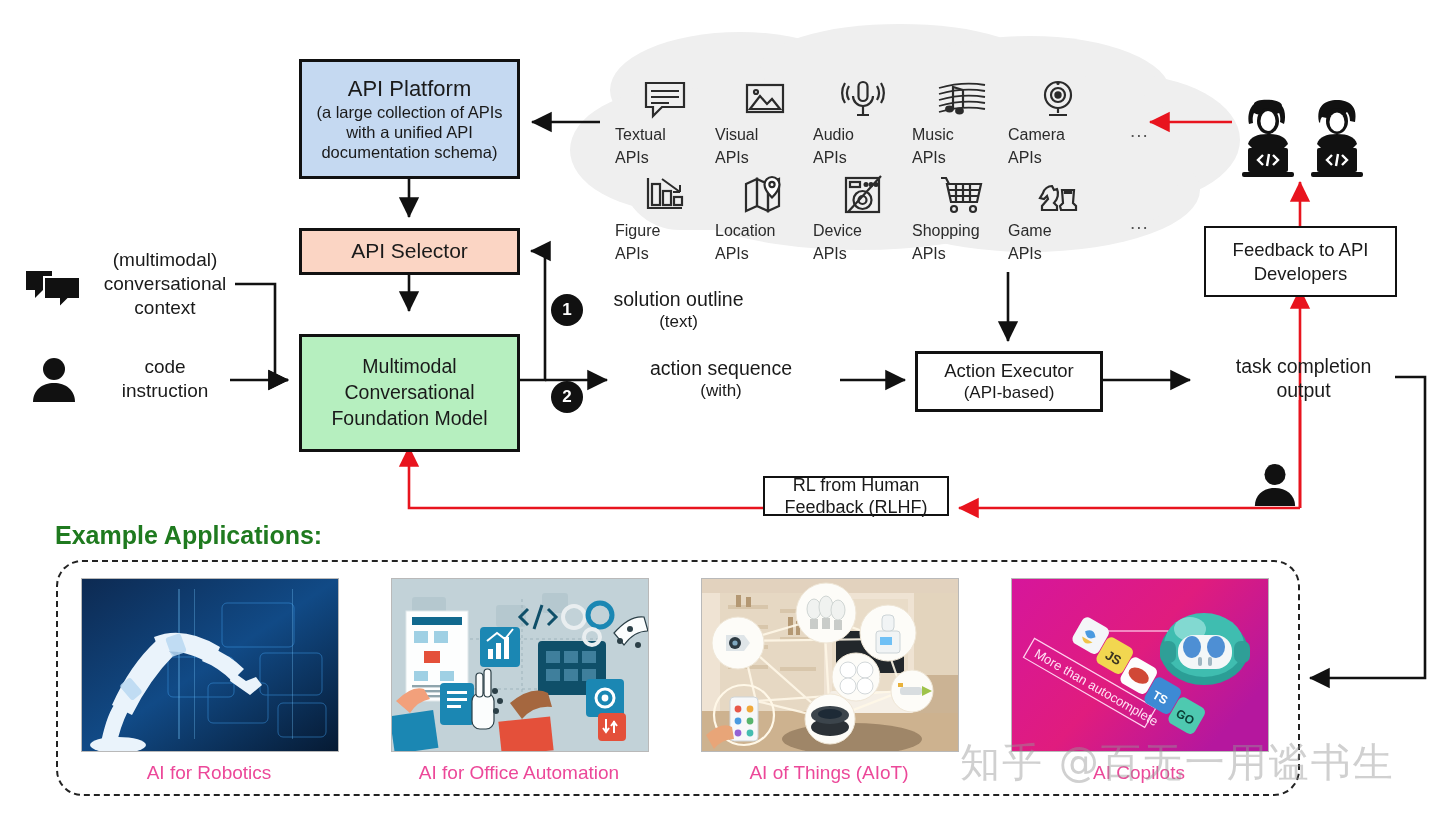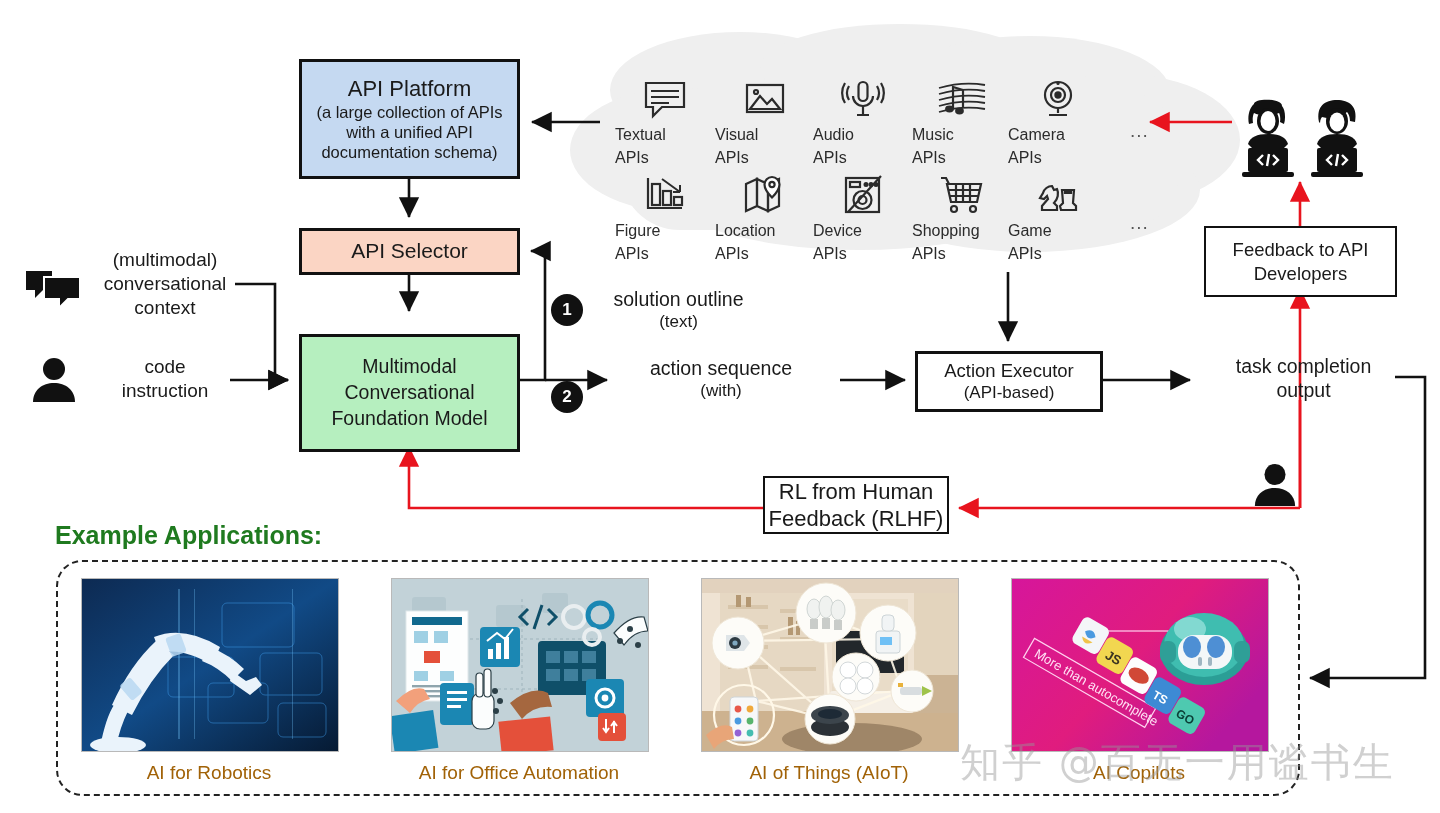--- a/index.html
+++ b/index.html
@@ -40,22 +40,22 @@
     background:#b6efbf; font-size:19.5px; flex-direction:column; line-height:1.33;}
 
   #action-executor { left:915px; top:351px; width:188px; height:61px;
     background:#fff; font-size:18.5px; flex-direction:column; line-height:1.25; }
   #action-executor .sub { font-size:17px; }
 
   #feedback-api { left:1204px; top:226px; width:193px; height:71px;
     background:#fff; font-size:18.5px; flex-direction:column; line-height:1.25;
     border-width:2px; }
 
-  #rlhf { left:763px; top:476px; width:186px; height:58px;
-    background:#fff; font-size:22px; flex-direction:column; line-height:1.25;
+  #rlhf { left:763px; top:476px; width:186px; height:40px;
+    background:#fff; font-size:18px; flex-direction:column; line-height:1.25;
     border-width:2px; }
 
   
   .lbl { position:absolute; color:#1a1a1a; text-align:center; line-height:1.2;
          font-size:19px; white-space:nowrap; }
   .lbl .sub { font-size:17px; display:block; }
 
   #lbl-context { left:60px; top:248px; width:210px; text-align:center; font-size:19px; line-height:1.26;}
   #lbl-userinstr { left:80px; top:355px; width:170px; text-align:center; font-size:19px; line-height:1.26;}
   #lbl-solution { left:576px; top:288px; width:205px; font-size:19.5px; line-height:1.22;}
@@ -76,21 +76,21 @@
     position:absolute; left:55px; top:521px;
     font-size:25px; font-weight:bold; color:#1f7a1f;
     font-family:"Liberation Sans", sans-serif;
   }
   #dashed-panel {
     position:absolute; left:56px; top:560px; width:1240px; height:232px;
     border:2px dashed #222; border-radius:26px; background:transparent;
   }
   .app { position:absolute; top:578px; width:256px; }
   .app .thumb { width:256px; height:172px; border:1px solid #b9b9b9; position:relative; overflow:hidden; }
-  .app .cap { margin-top:10px; text-align:center; font-size:19px; color:#a16207; white-space:nowrap;}
+  .app .cap { margin-top:10px; text-align:center; font-size:19px; color:#ec4899; white-space:nowrap;}
   #app0 { left:81px; } #app1 { left:391px; } #app2 { left:701px; } #app3 { left:1011px; }
 
   
   .api-item { position:absolute; width:100px; }
   .api-item .ic { height:48px; display:flex; align-items:flex-end; justify-content:center; }
   .api-item .nm { font-size:16px; color:#2b2b2b; line-height:1.18; margin-top:4px; white-space:nowrap;}
   .dots { position:absolute; font-size:19px; color:#555; letter-spacing:1px; }
 
   
   #watermark {

